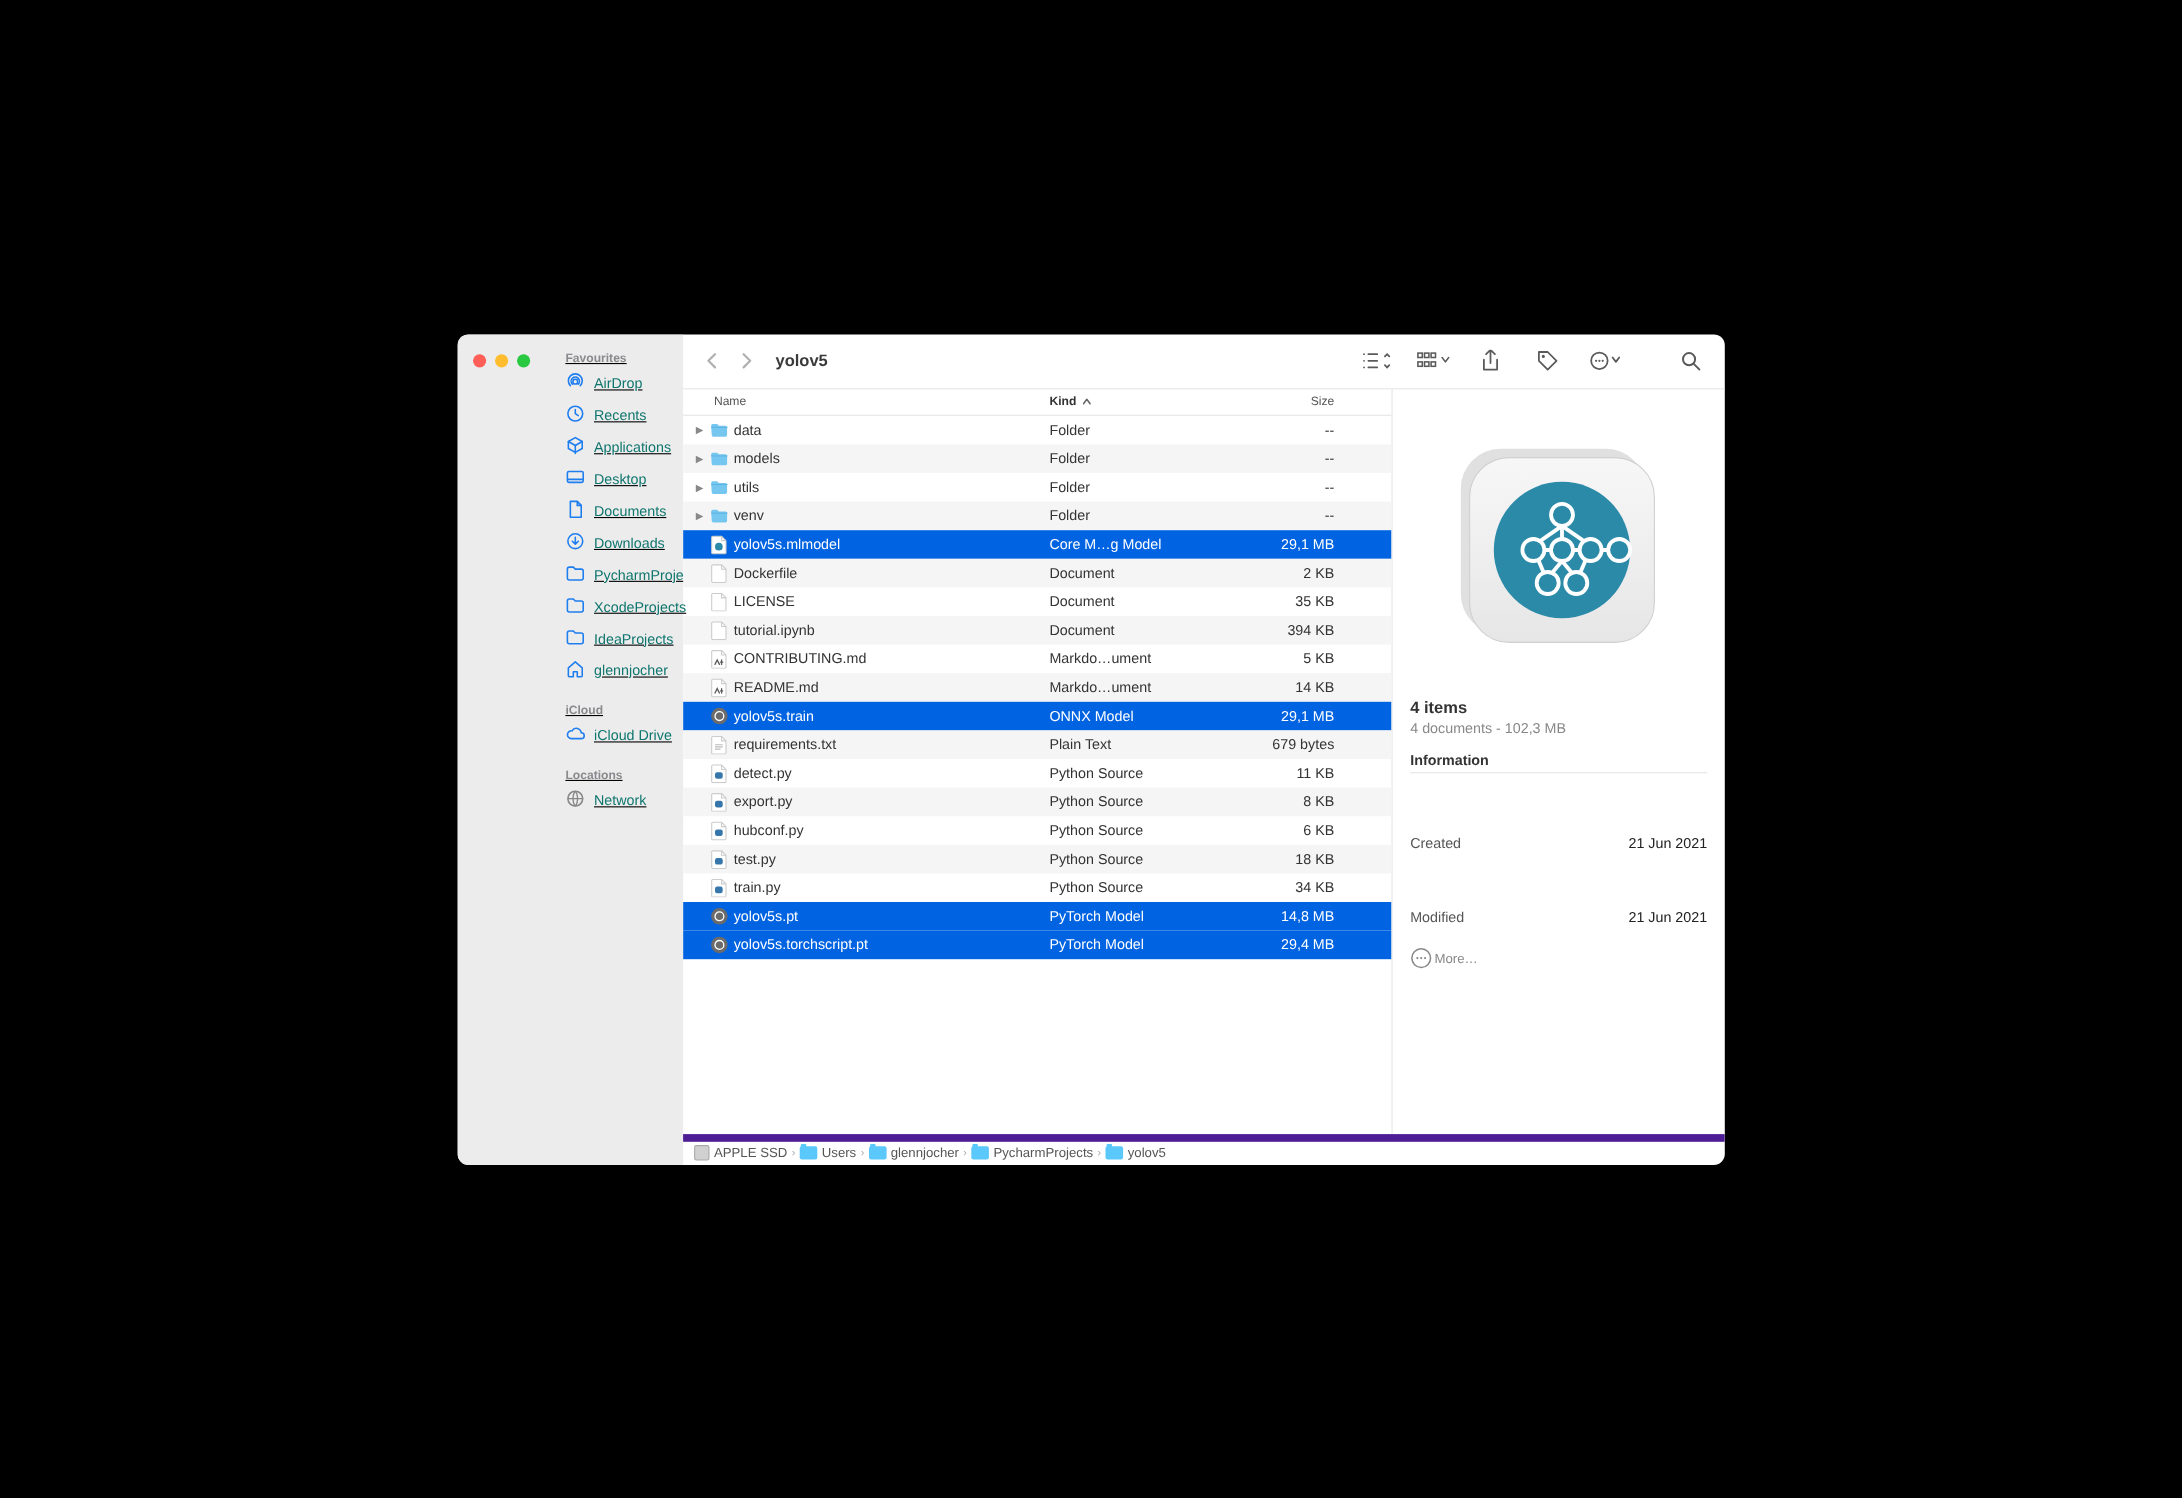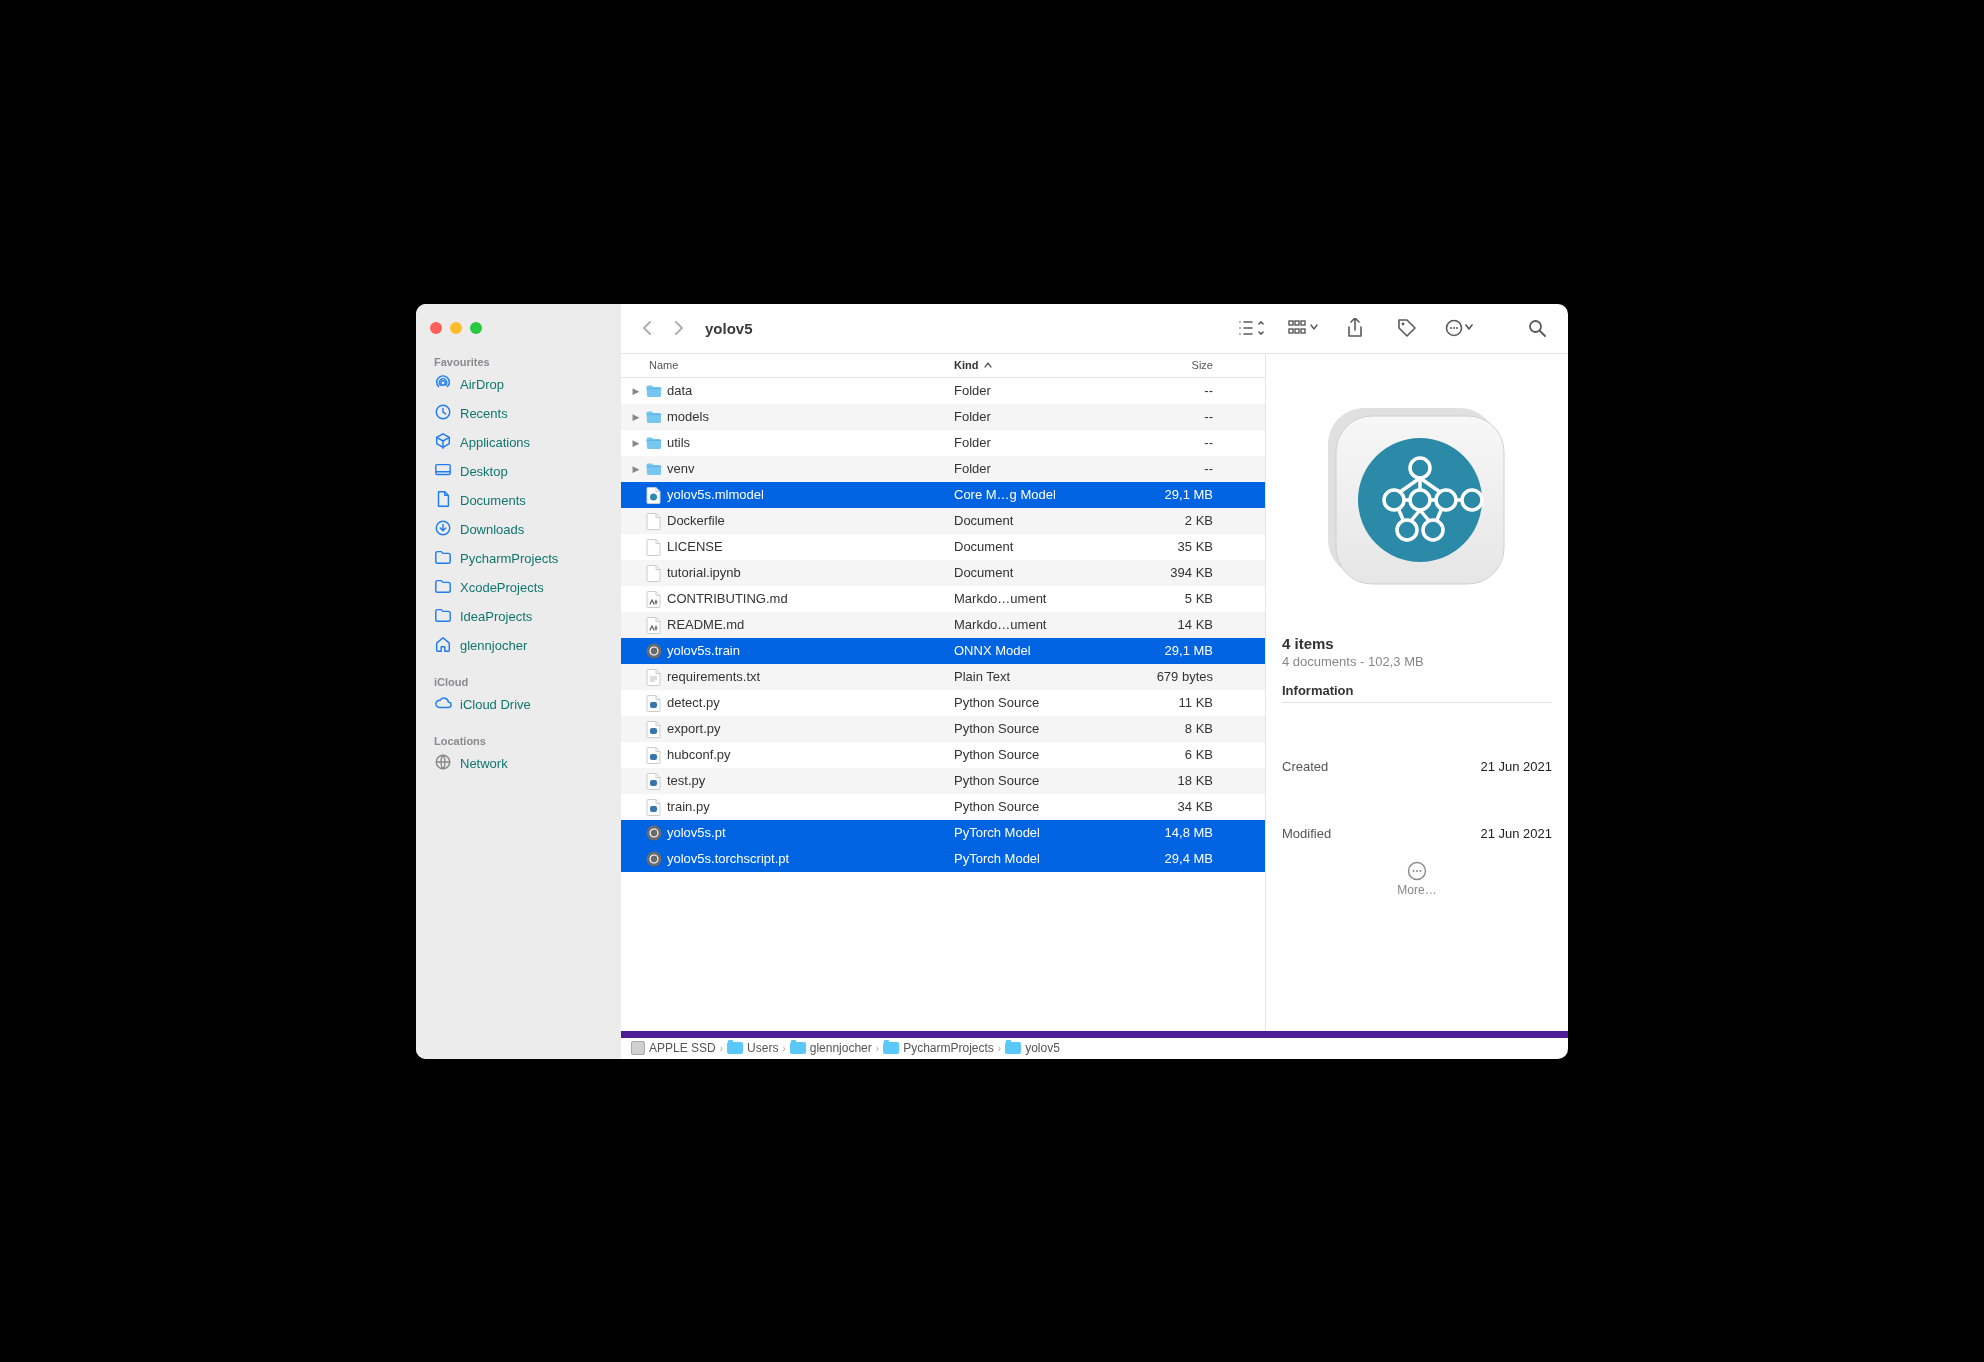--- a/index.html
+++ b/index.html
@@ -1,19 +1,19 @@
 <!DOCTYPE html>
 <html><head>
 <meta charset="utf-8">
 <style>
 * { margin: 0; padding: 0; box-sizing: border-box; font-family: -apple-system, BlinkMacSystemFont, "Helvetica Neue", sans-serif; -webkit-font-smoothing: antialiased; }
 body { background: #000; width: 1984px; height: 1362px; display: flex; align-items: center; justify-content: center; }
 .window { width: 1152px; height: 755px; background: #fff; border-radius: 10px; overflow: hidden; display: flex; flex-direction: column; box-shadow: 0 20px 60px rgba(0,0,0,.5); }
 .body-area { flex: 1; display: flex; min-height: 0; }
-.sidebar { width: 205px; background: #ececec; display: flex; flex-direction: column; padding-top: 12px; }
+.sidebar { width: 205px; background: #ececec; display: flex; padding-top: 12px; text-decoration: underline; }
 .traffic { display: flex; gap: 8px; padding: 6px 14px 18px 14px; }
 .traffic span { width: 12px; height: 12px; border-radius: 50%; }
 .tl-close{background:#ff5f57;} .tl-min{background:#febc2e;} .tl-max{background:#28c840;}
 .sb-section { padding: 4px 0 2px 18px; font-size: 11px; color: #8a8a8e; font-weight: 600; }
 .sb-item { display: flex; align-items: center; gap: 8px; padding: 4px 10px 4px 18px; font-size: 13px; color: #0f766e; cursor: default; }
 .sb-item svg { width: 18px; height: 18px; flex-shrink: 0; }
 .main { flex: 1; display: flex; flex-direction: column; min-width: 0; }
 .toolbar { height: 50px; display: flex; align-items: center; padding: 0 14px; gap: 8px; border-bottom: 1px solid #e5e5e5; }
 .nav-btn { width: 24px; height: 24px; display: flex; align-items: center; justify-content: center; color: #b0b0b0; }
 .title { font-size: 15px; font-weight: 600; color: #3a3a3a; margin-left: 6px; }
@@ -37,21 +37,21 @@
 .row .c-kind { width: 147px; white-space:nowrap; overflow:hidden; text-overflow:ellipsis; }
 .row .c-size { width: 126px; text-align: right; padding-right: 14px; }
 .row.sel .chev{color:#fff;}
 .preview { width: 302px; padding: 18px 16px 12px 16px; display: flex; flex-direction: column; font-size: 13px; color: #333; }
 .preview-img { align-self: center; margin: 30px 0 40px 0; }
 .pv-title { font-weight: 700; font-size: 15px; margin-bottom: 2px;}
 .pv-sub { color: #888; font-size: 13px; margin-bottom: 14px;}
 .pv-head { font-weight:700; border-bottom:1px solid #e5e5e5; padding-bottom:4px; margin-bottom:6px;}
 .pv-row { display:flex; justify-content:space-between; font-size:13px; padding:2px 0; color:#555;margin-top:48px;}
 .pv-row span:last-child{color:#222;}
-.more-wrap { margin-top:18px; display:flex; flex-direction:column; align-items:center; gap:2px; color:#888; font-size:12px;}
+.more-wrap { margin-top:18px; display:flex; flex-direction:row; align-items:center; gap:2px; color:#888; font-size:12px;}
 .pathbar { height: 28px; border-top: 7px solid #4c1d95; display: flex; align-items: center; padding: 0 10px; font-size: 12px; color: #555; gap: 4px; }
 .pathbar .seg { display:flex; align-items:center; gap:4px;}
 .pathbar .sep{color:#aaa; font-size:10px;}
 .folder-mini{width:16px;height:12px;background:#5ac8fa;border-radius:2px;position:relative;}
 .folder-mini::before{content:"";position:absolute;top:-2px;left:1px;width:5px;height:3px;background:#5ac8fa;border-radius:1px;}
 .disk-mini{width:14px;height:14px;background:#d0d0d0;border-radius:2px;border:1px solid #aaa;}
 </style>
 </head>
 <body>
 

